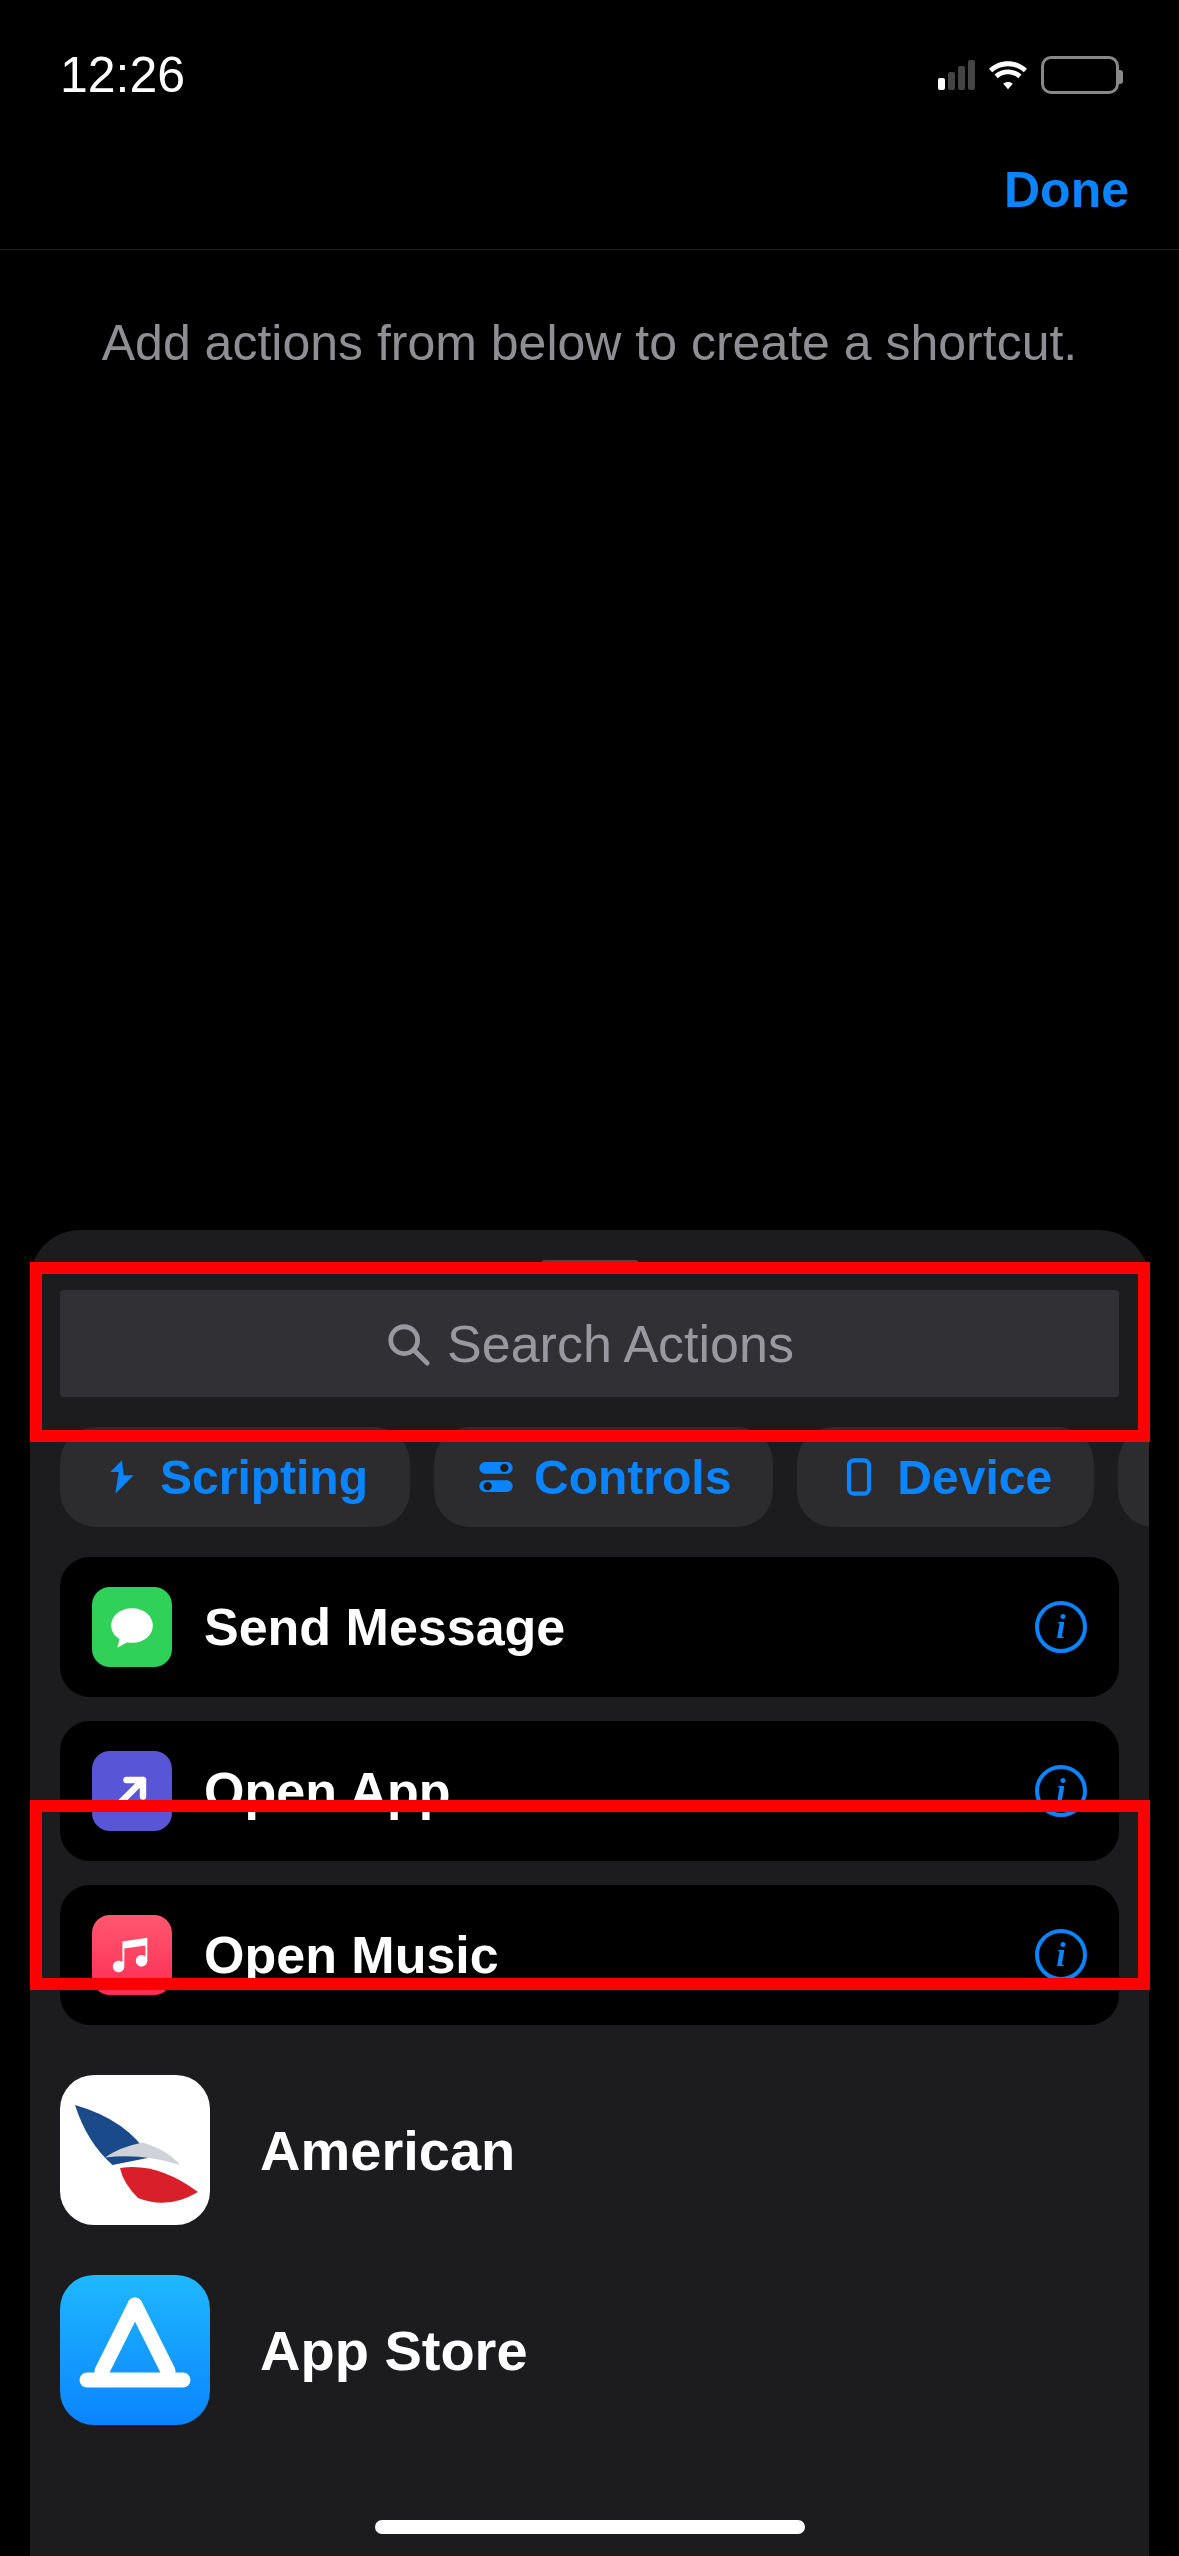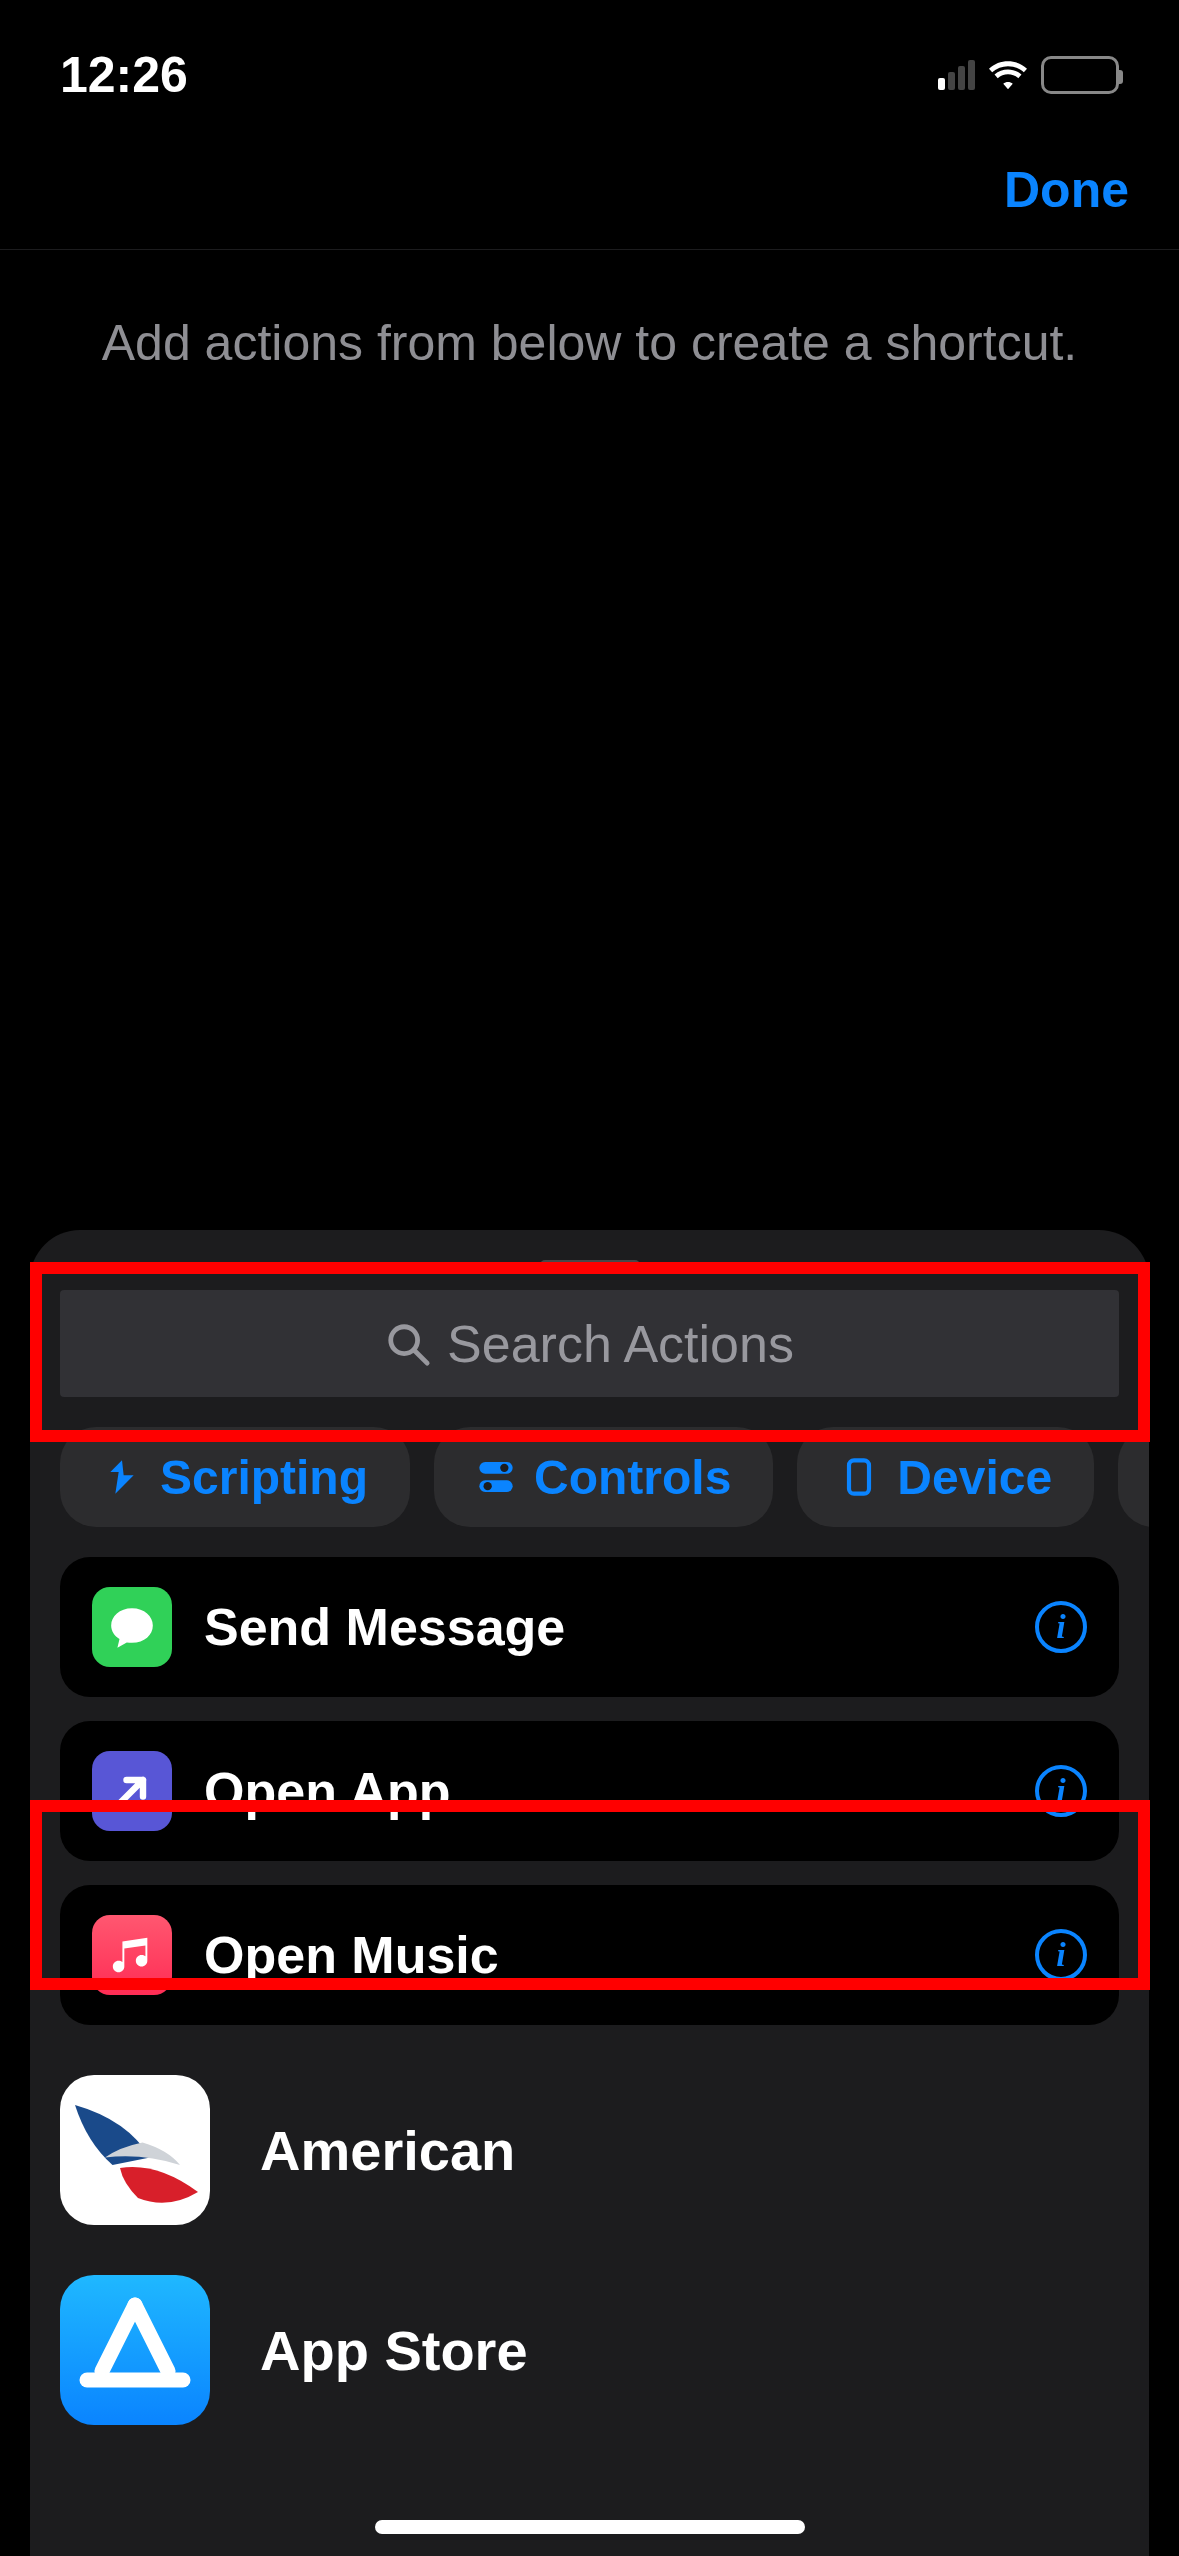--- a/index.html
+++ b/index.html
@@ -16,21 +16,21 @@
     
     .status-bar {
       display: flex;
       justify-content: space-between;
       align-items: center;
       padding: 30px 60px 10px 60px;
       height: 130px;
     }
     .status-time {
       font-size: 50px;
-      font-weight: 700;
+      font-weight: 400;
     }
     .status-right {
       display: flex;
       align-items: center;
       gap: 14px;
     }
     .signal-bars {
       display: flex;
       align-items: flex-end;
       gap: 3px;

